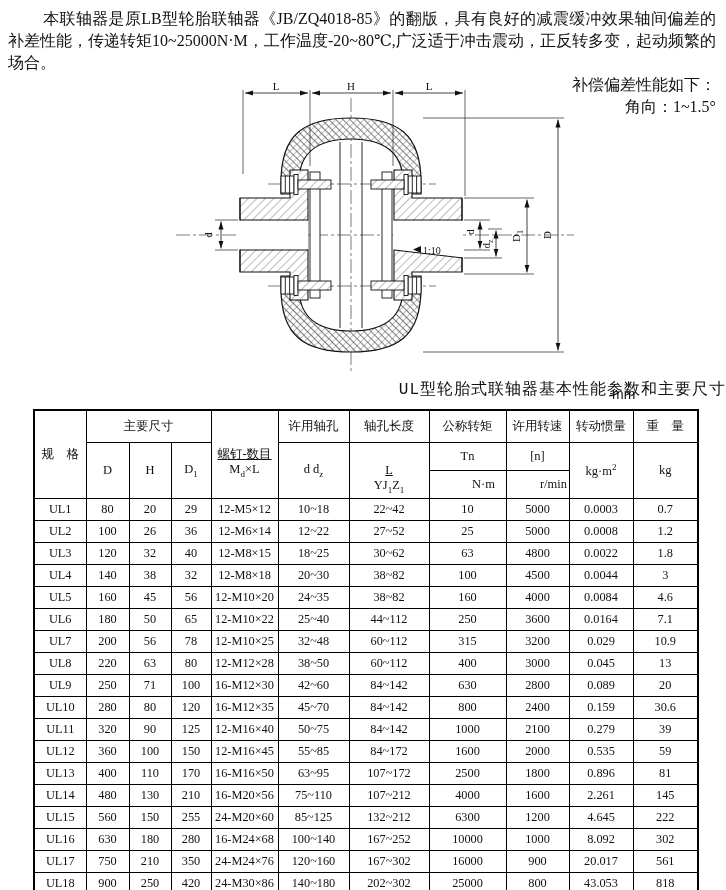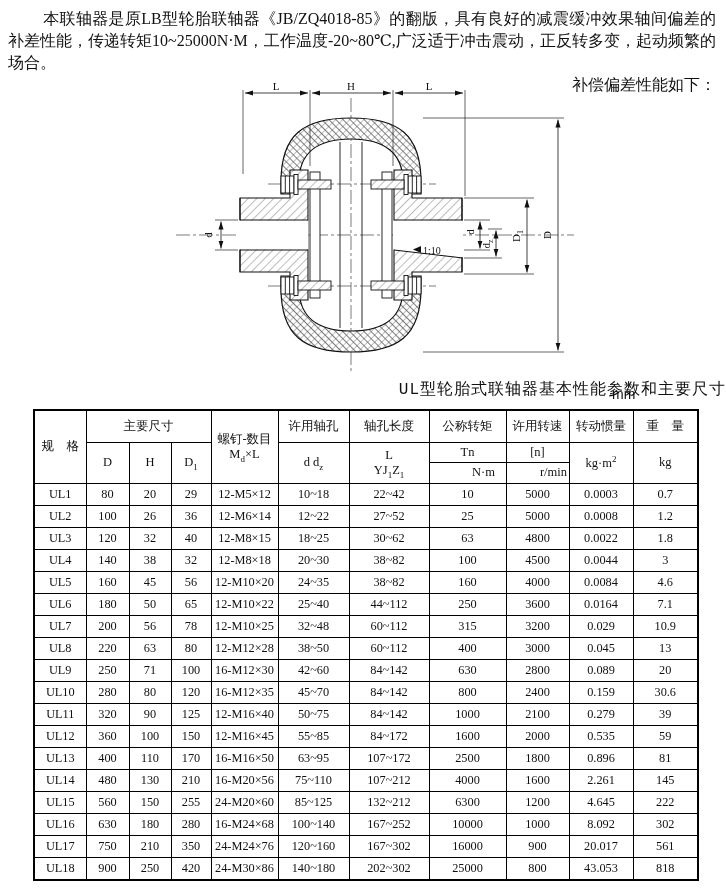--- a/index.html
+++ b/index.html
@@ -28,30 +28,31 @@
   .spec-table th,.spec-table td{
     border:1px solid #000;text-align:center;vertical-align:middle;
     padding:0;font-weight:normal;overflow:hidden;white-space:nowrap;
   }
   .spec-table th{font-size:12.5px;}
   .spec-table td{font-size:12.3px;height:21px;}
   .hrow1 th{height:31px;}
   .hrow2 th{height:18px;}
   .hrow3 th{height:18px;padding-left:32px;}
   .two-line div{line-height:15px;}
-  .two-line div:first-child{margin-top:5px;}
+  .two-line div:first-child{margin-top:20px;text-decoration:underline;}
   sub{font-size:9px;}
   sup{font-size:9px;}
 </style>
 </head>
 <body>
 
 <div class="intro">
   <p class="p1">本联轴器是原LB型轮胎联轴器《JB/ZQ4018-85》的翻版，具有良好的减震缓冲效果轴间偏差的补差性能，传递转矩10~25000N·M，工作温度-20~80℃,广泛适于冲击震动，正反转多变，起动频繁的场合。</p>
   <p class="ln">补偿偏差性能如下：</p>
+  <p class="ln">角向：1~1.5°</p>
 </div>
 
 <svg class="drawing-svg" width="480" height="300" viewBox="0 0 480 300">
   <defs>
     <pattern id="ph" width="6" height="6" patternUnits="userSpaceOnUse" patternTransform="rotate(45)">
       <rect width="6" height="6" fill="#ffffff"></rect>
       <line x1="0" y1="0" x2="0" y2="6" stroke="#6a6a6a" stroke-width="0.9"></line>
     </pattern>
     <pattern id="pc" width="5" height="5" patternUnits="userSpaceOnUse" patternTransform="rotate(45)">
       <rect width="5" height="5" fill="#ffffff"></rect>

